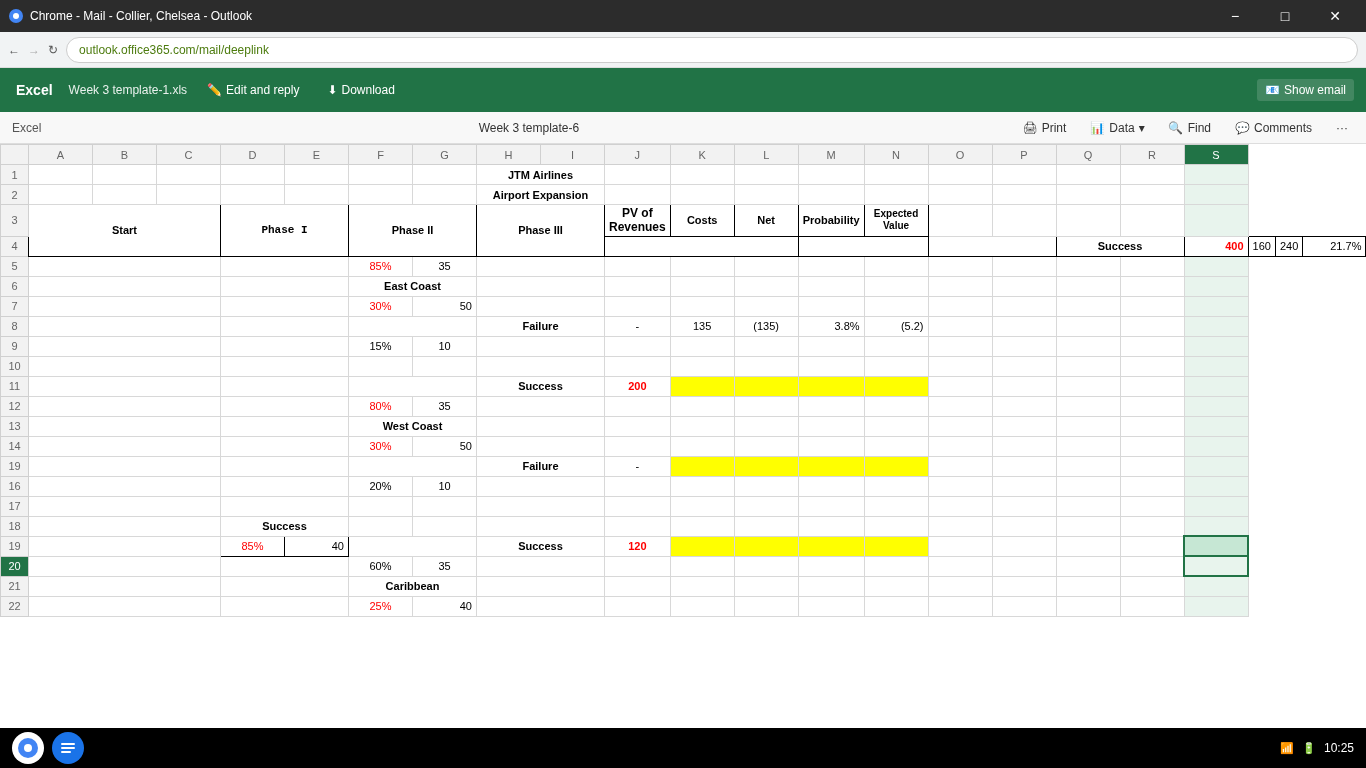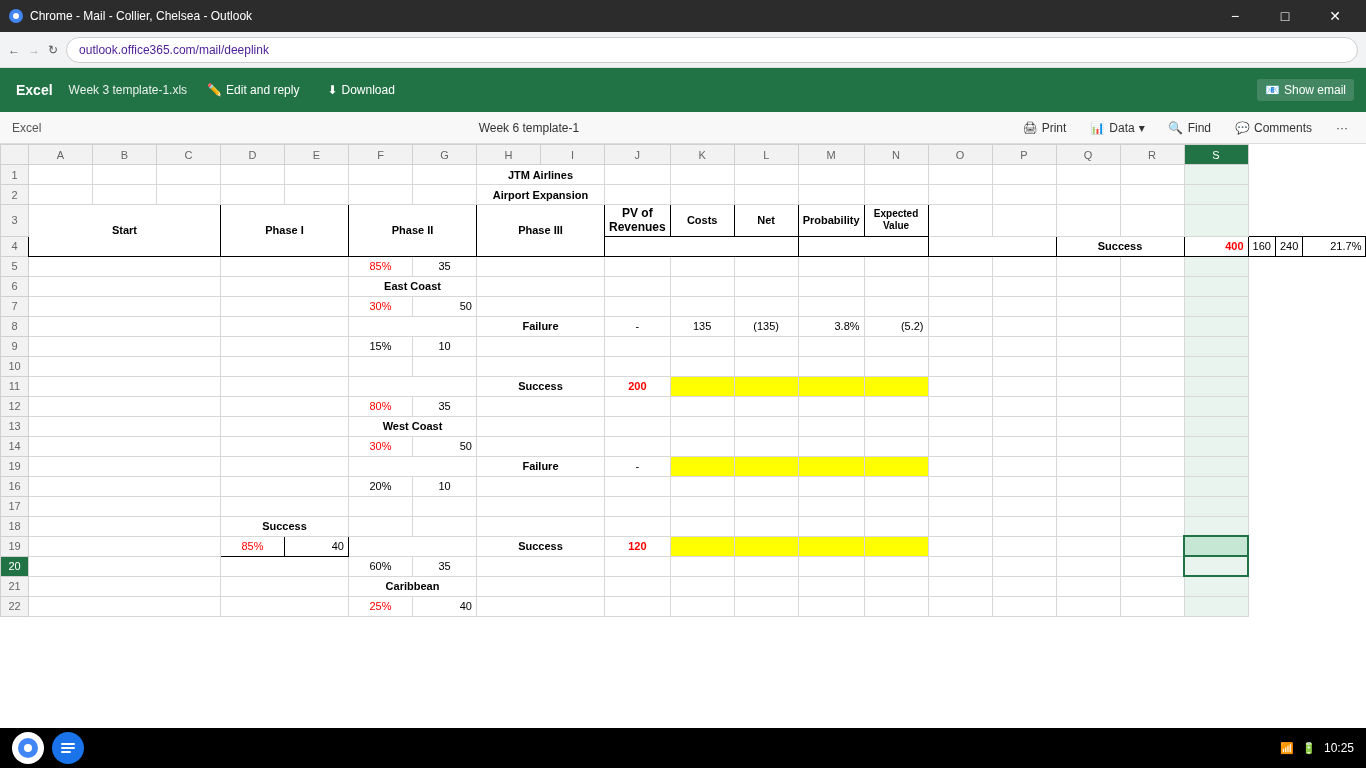--- a/index.html
+++ b/index.html
@@ -31,21 +31,21 @@
       border-bottom: 1px solid #ddd;
     }
     #address-input {
       flex: 1;
       height: 26px;
       background: white;
       border: 1px solid #ccc;
       border-radius: 13px;
       padding: 0 12px;
       font-size: 12px;
-      color: #4c1d95;
+      color: #4d7c0f;
     }
 
     
     #excel-toolbar {
       height: 44px;
       background: #217346;
       display: flex;
       align-items: center;
       padding: 0 12px;
       gap: 12px;
@@ -231,21 +231,21 @@
       <span>Show email</span>
     </div>
   </div>
 </div>
 
 <div id="app-bar">
   <div id="app-bar-left">
     <span style="font-size:12px;color:#555;">Excel</span>
   </div>
   <div id="app-bar-center">
-    <span>Week 6 template-1</span>
+    <span>Week 3 template-6</span>
   </div>
   <div id="app-bar-right">
     <div class="app-bar-btn">
       <span>🖨</span>
       <span>Print</span>
     </div>
     <div class="app-bar-btn">
       <span>📊</span>
       <span>Data</span>
       <span>▾</span>
@@ -354,21 +354,21 @@
         <td class="cell"></td>
         <td class="cell"></td>
         <td class="cell"></td>
         <td class="cell"></td>
         <td class="cell selected-col"></td>
       </tr>
 
       <tr>
         <td class="row-header">3</td>
         <td class="cell border-box center bold" colspan="3" rowspan="2" style="vertical-align:middle;">Start</td>
-        <td class="cell border-box center bold" colspan="2" rowspan="2" style="vertical-align:middle;">Phase I</td>
+        <td class="cell border-box center bold" colspan="2" rowspan="2" style="vertical-align:middle;font-family:Liberation Mono, monospace;">Phase I</td>
         <td class="cell border-box center bold" colspan="2" rowspan="2" style="vertical-align:middle;">Phase II</td>
         <td class="cell border-box center bold" colspan="2" rowspan="2" style="vertical-align:middle;">Phase III</td>
         <td class="cell border-box center bold" style="font-size:12px; white-space:normal; line-height:1.2;">PV of Revenues</td>
         <td class="cell border-box center bold">Costs</td>
         <td class="cell border-box center bold">Net</td>
         <td class="cell border-box center bold">Probability</td>
         <td class="cell border-box center bold" style="font-size:10px; white-space:normal; line-height:1.2;">Expected Value</td>
         <td class="cell"></td>
         <td class="cell"></td>
         <td class="cell"></td>

